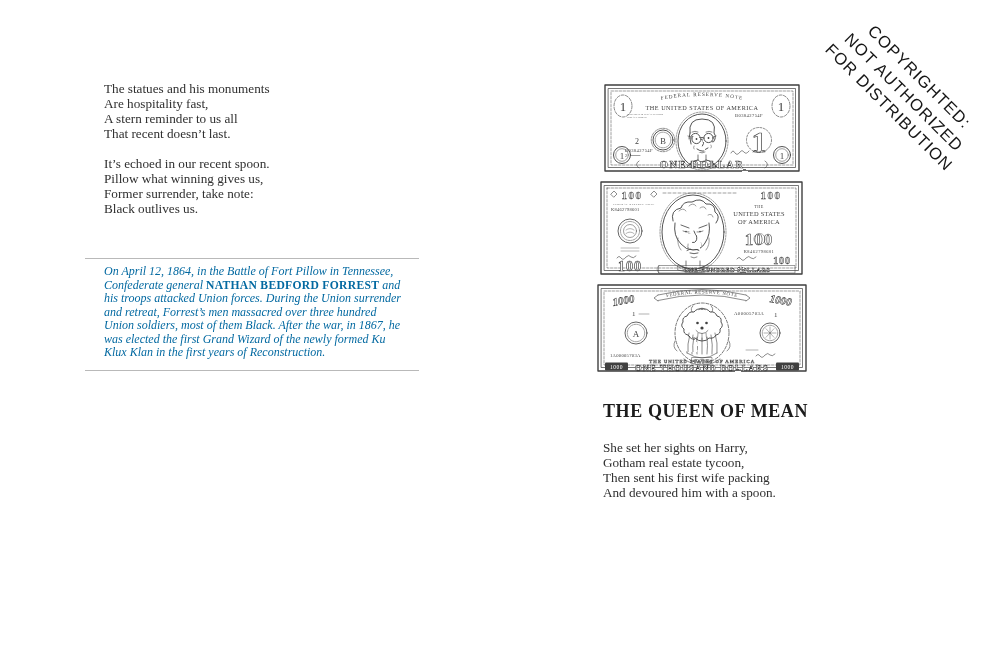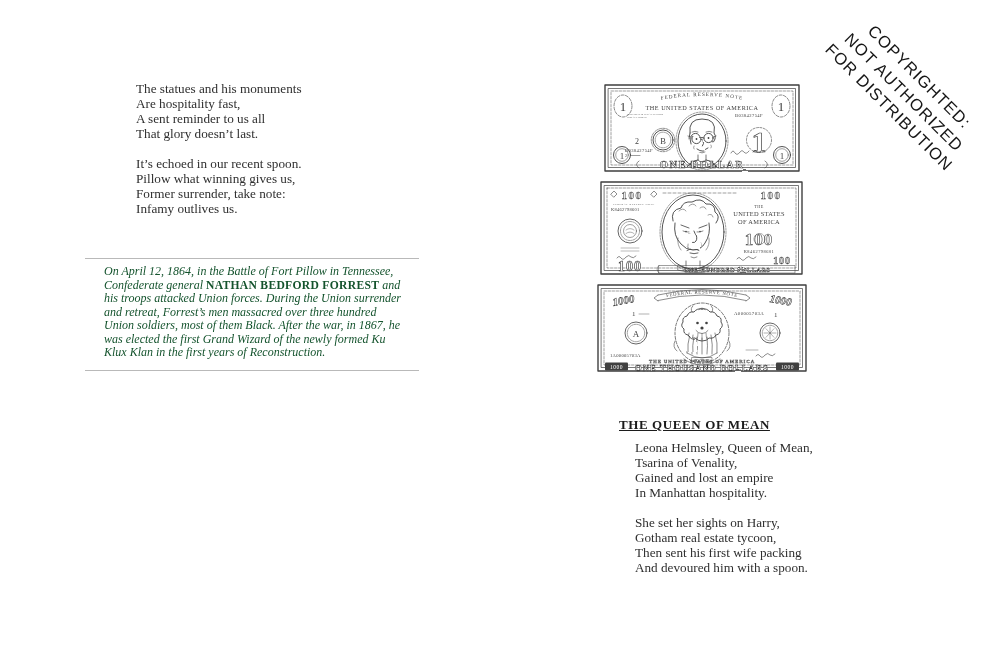--- a/index.html
+++ b/index.html
@@ -9,71 +9,70 @@
     font-family:"Liberation Serif", serif;
     color:#2f2f2f;
   }
   .watermark{
     position:absolute;left:778px;top:60px;width:252px;
     transform:rotate(45deg);transform-origin:center center;
     font-family:"Liberation Sans", sans-serif;
     font-size:16.5px;line-height:21.5px;letter-spacing:1px;
     color:#161616;text-align:center;white-space:nowrap;
   }
-  .poem{font-size:13.2px;line-height:15px;margin-left:32px;}
+  .poem{font-size:13.2px;line-height:15px;}
   .poem .stanza{margin:0 0 15px 0;}
   .poem .line{white-space:nowrap;}
   #left-poem{position:absolute;left:104px;top:81px;}
   .rule{position:absolute;left:85px;width:334px;height:1px;background:#b9b9b9;}
   #rule-top{top:258px;}
   #rule-bottom{top:370px;}
   #historical-note{
     position:absolute;left:104px;top:265px;width:300px;margin:0;
-    font-size:12px;line-height:13.5px;font-style:italic;color:#14532d;
+    font-size:12px;line-height:13.5px;font-style:italic;color:#0369a1;
   }
   #historical-note .emph{
     font-style:normal;font-weight:bold;font-size:11.6px;letter-spacing:0.3px;
   }
   .bill{position:absolute;}
   #bill-1{left:603px;top:83px;}
   #bill-100{left:599px;top:180px;}
   #bill-1000{left:596px;top:283px;}
   #right-heading{
-    position:absolute;left:603px;top:401px;margin:16px;
-    font-size:13px;font-weight:bold;letter-spacing:0.6px;color:#1c1c1c;
+    position:absolute;left:603px;top:401px;margin:0;
+    font-size:18px;font-weight:bold;letter-spacing:0.6px;color:#1c1c1c;
     white-space:nowrap;
-    text-decoration:underline;
   }
   #right-poem{position:absolute;left:603px;top:440px;}
   svg text{font-family:"Liberation Serif", serif;}
 </style>
 </head>
 <body>
 
 <div style="position:absolute;inset:0;">
 
   <div class="watermark">
     <div>COPYRIGHTED:</div>
     <div>NOT AUTHORIZED</div>
     <div>FOR DISTRIBUTION</div>
   </div>
 
   <section>
     <div id="left-poem" class="poem">
       <div class="stanza">
         <div class="line">The statues and his monuments</div>
         <div class="line">Are hospitality fast,</div>
-        <div class="line">A sent reminder to us all</div>
-        <div class="line">That glory doesn’t last.</div>
+        <div class="line">A stern reminder to us all</div>
+        <div class="line">That recent doesn’t last.</div>
       </div>
       <div class="stanza">
         <div class="line">It’s echoed in our recent spoon.</div>
         <div class="line">Pillow what winning gives us,</div>
         <div class="line">Former surrender, take note:</div>
-        <div class="line">Infamy outlives us.</div>
+        <div class="line">Black outlives us.</div>
       </div>
     </div>
 
     <div class="rule" id="rule-top"></div>
 
     <p id="historical-note"><span>On April 12, 1864, in the Battle of Fort Pillow in Tennessee, Confederate general </span><span class="emph">NATHAN BEDFORD FORREST</span><span> and his troops attacked Union forces. During the Union surrender and retreat, Forrest’s men massacred over three hundred Union soldiers, most of them Black. After the war, in 1867, he was elected the first Grand Wizard of the newly formed Ku Klux Klan in the first years of Reconstruction.</span></p>
 
     <div class="rule" id="rule-bottom"></div>
   </section>
 
@@ -281,26 +280,20 @@
         <text x="20.5" y="85.7" font-size="5.5" text-anchor="middle" letter-spacing="0.5" fill="#ffffff" stroke="none">1000</text>
         <rect x="180" y="79.5" width="23" height="8" rx="1" fill="#3f3f3f" stroke="none"></rect>
         <text x="191.5" y="85.7" font-size="5.5" text-anchor="middle" letter-spacing="0.5" fill="#ffffff" stroke="none">1000</text>
       </g>
     </svg>
 
     <h1 id="right-heading">THE QUEEN OF MEAN</h1>
 
     <div id="right-poem" class="poem">
       <div class="stanza">
-        <div class="line">Leona Helmsley, Queen of Mean,</div>
-        <div class="line">Tsarina of Venality,</div>
-        <div class="line">Gained and lost an empire</div>
-        <div class="line">In Manhattan hospitality.</div>
-      </div>
-      <div class="stanza">
         <div class="line">She set her sights on Harry,</div>
         <div class="line">Gotham real estate tycoon,</div>
         <div class="line">Then sent his first wife packing</div>
         <div class="line">And devoured him with a spoon.</div>
       </div>
     </div>
 
   </section>
 </div>
 

